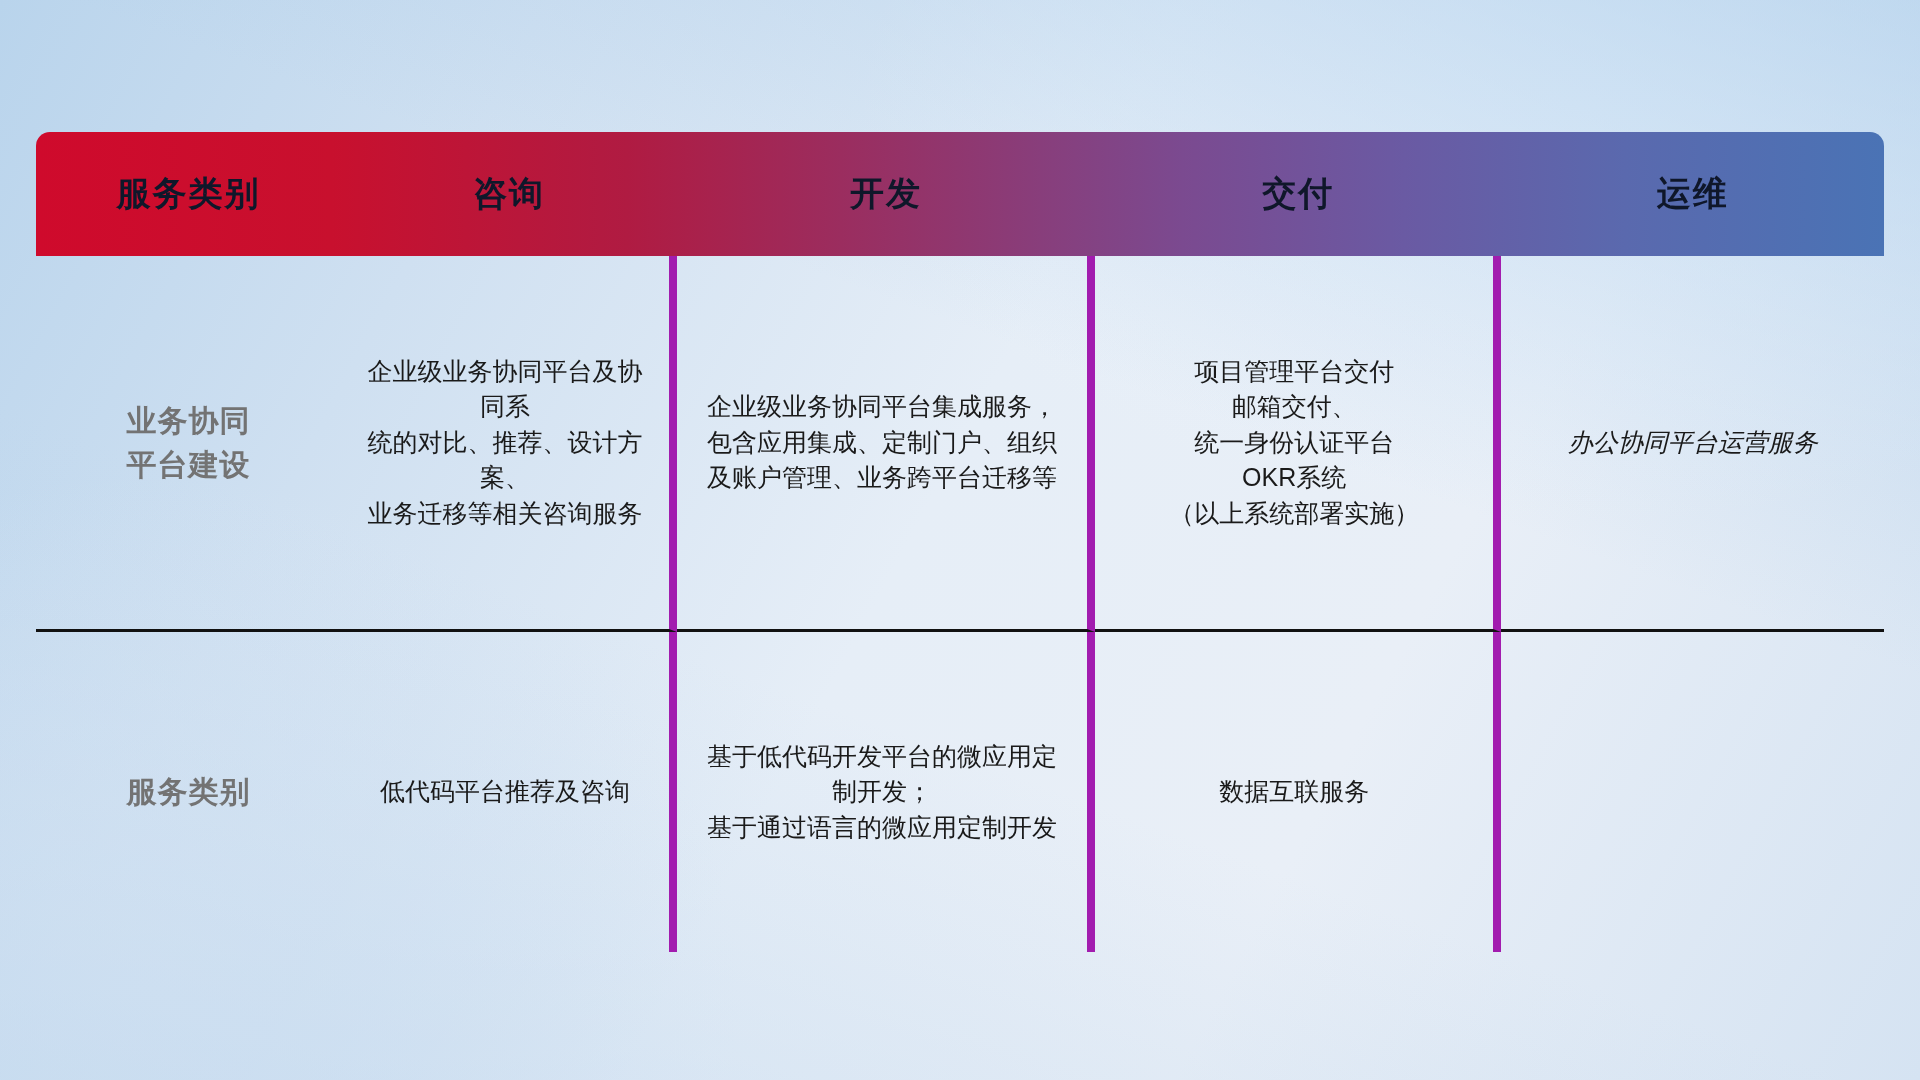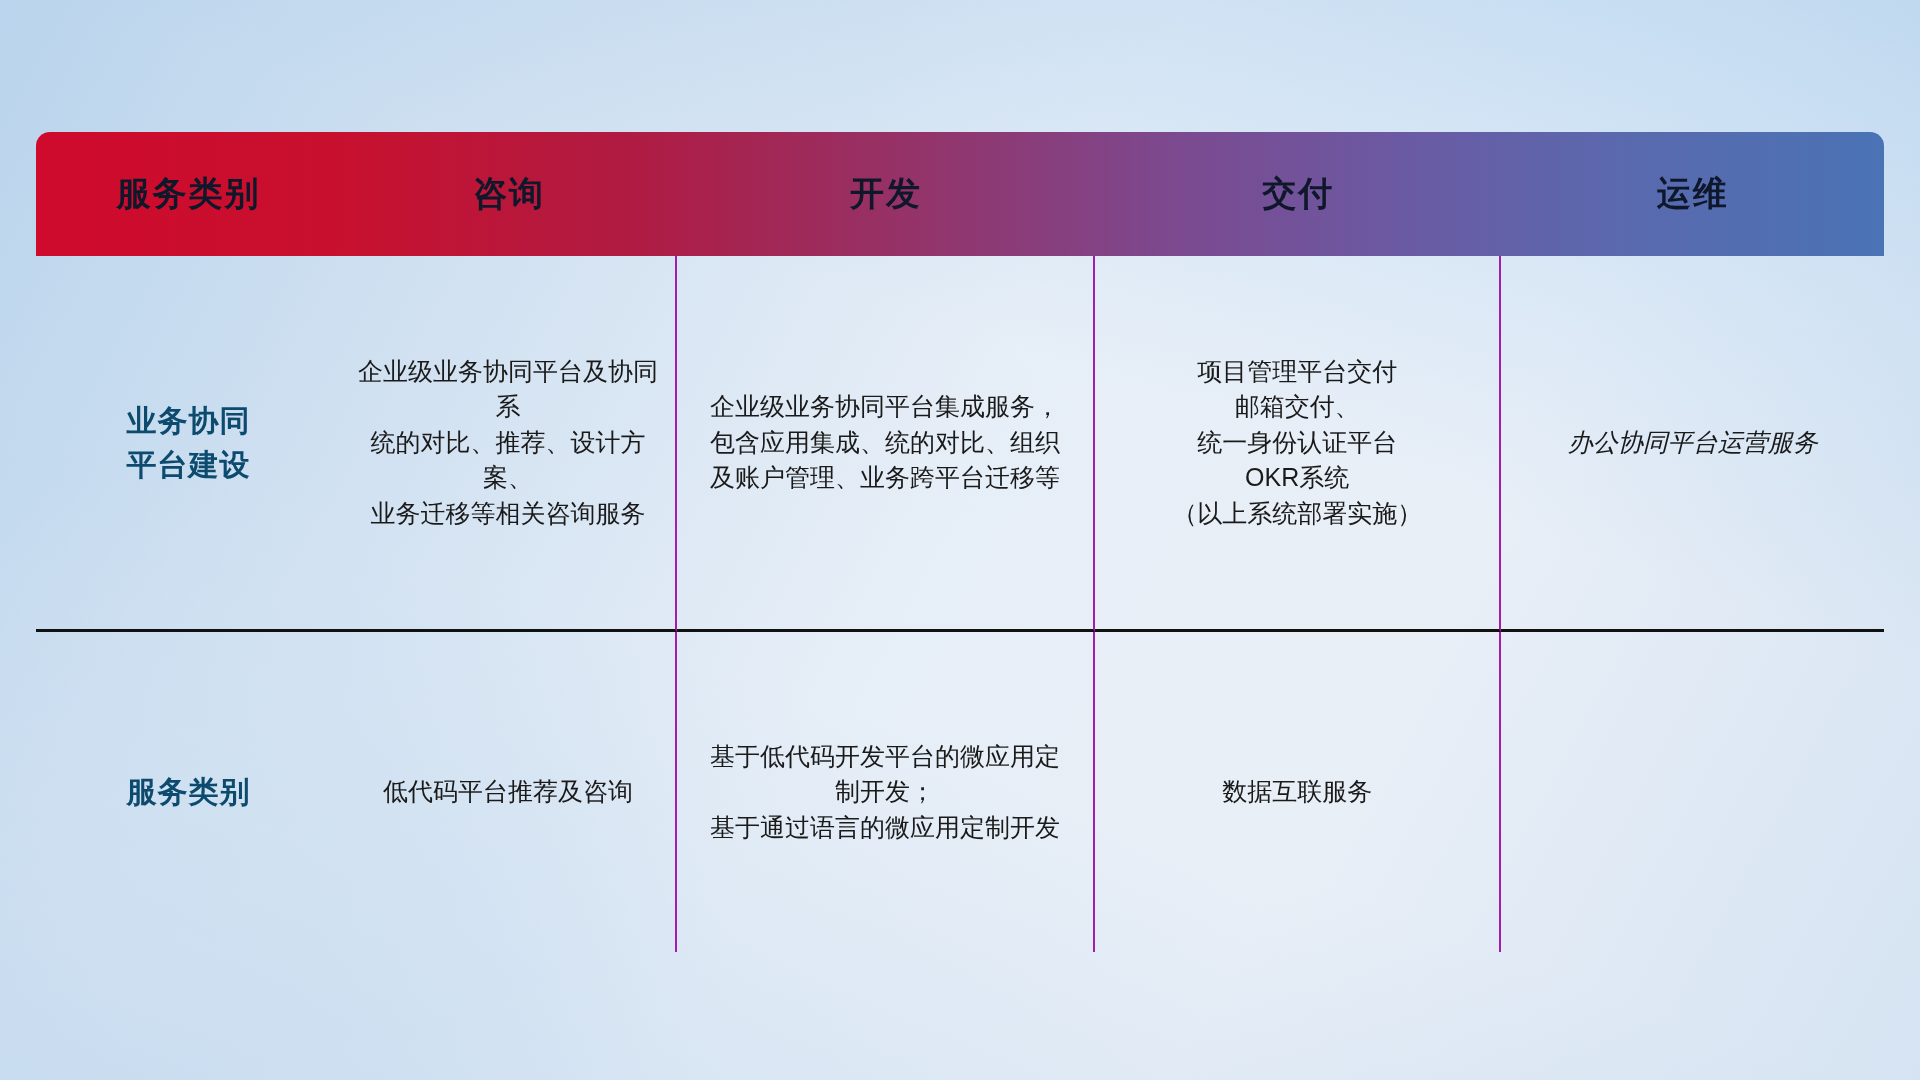--- a/index.html
+++ b/index.html
@@ -67,28 +67,28 @@
 
   
   tbody td{
     vertical-align:middle;
     text-align:center;
     padding:14px 16px;
     font-size:25px;
     line-height:1.42;
     color:#1a1a1a;
     background:transparent;
-    border-right:2px solid #a21caf;
+    border-right:8px solid #a21caf;
     border-bottom:3px solid #111111;
   }
   tbody td.last{border-right:0;font-style:italic;}
   tbody tr.lastrow td{border-bottom:0;}
   td.cat{
     border-right:0;
-    color:#0c4a6e;
+    color:#737373;
     font-weight:bold;
     font-size:30px;
     letter-spacing:1px;
     line-height:1.45;
   }
   tbody tr:nth-child(1){height:245px;}
   tbody tr:nth-child(2){height:208px;}
   tbody tr:nth-child(3){height:243px;}
 
   .cellText{white-space:pre-line;display:block;}
@@ -118,21 +118,21 @@
             <span class="cellText">业务协同
 平台建设</span>
           </td>
         <td>
             <span class="cellText">企业级业务协同平台及协同系
 统的对比、推荐、设计方案、
 业务迁移等相关咨询服务</span>
           </td>
         <td>
             <span class="cellText">企业级业务协同平台集成服务，
-包含应用集成、统的对比、组织
+包含应用集成、定制门户、组织
 及账户管理、业务跨平台迁移等</span>
           </td>
         <td>
             <span class="cellText">项目管理平台交付
 邮箱交付、
 统一身份认证平台
 OKR系统
 （以上系统部署实施）</span>
           </td>
         <td class="last">

